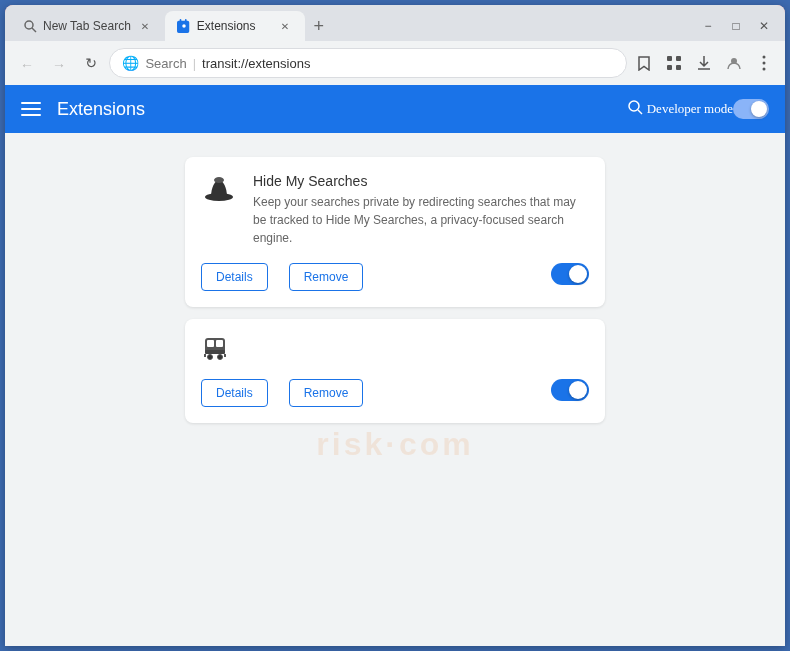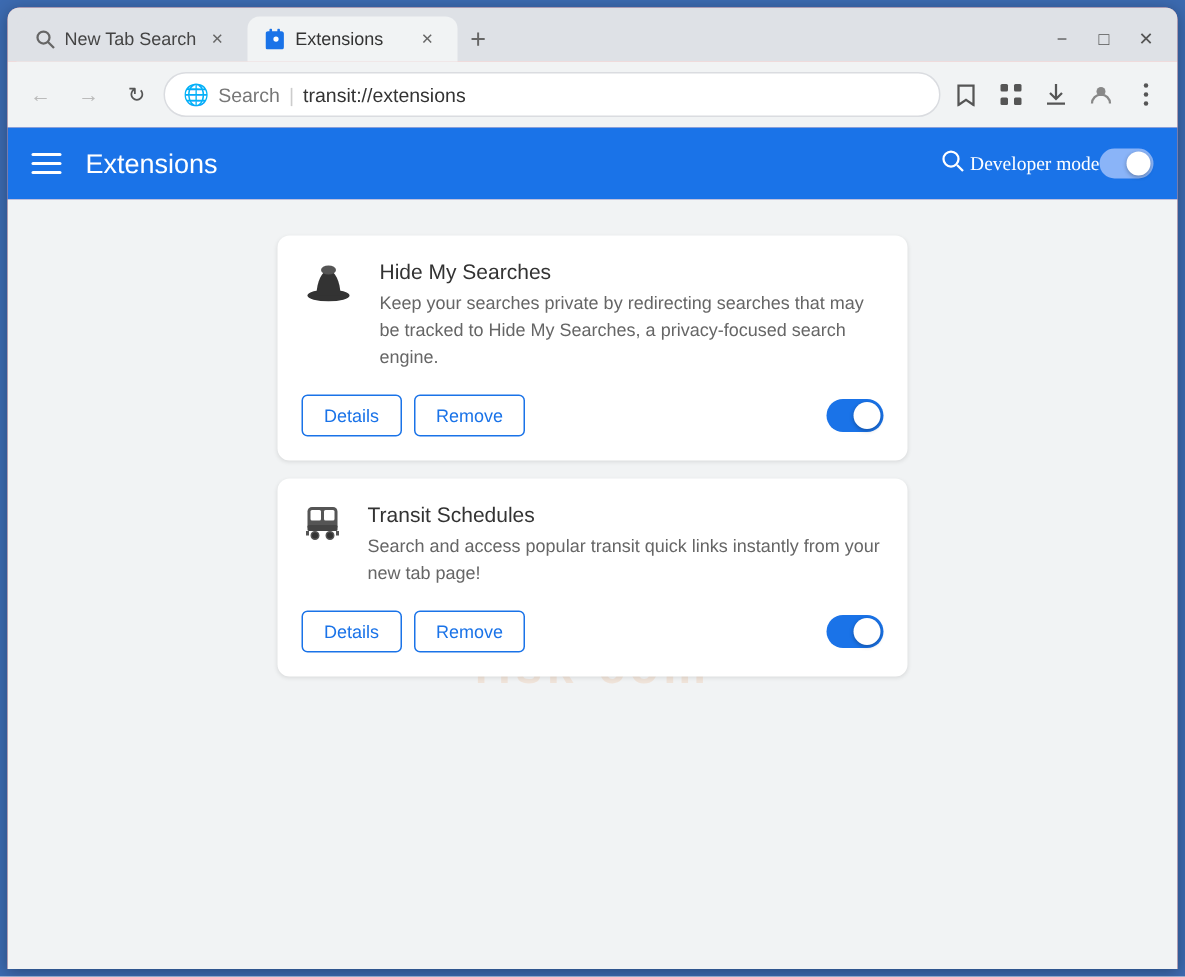--- a/index.html
+++ b/index.html
@@ -308,22 +308,22 @@
       margin-bottom: 4px;
     }
     .ext-desc {
       font-size: 12px;
       color: #666;
       line-height: 1.5;
     }
 
     .card-bottom {
       display: flex;
-      align-items: center;
-      gap: 8px;
+      align-items: flex-start;
+      gap: 21px;
     }
     .ext-btn {
       padding: 6px 14px;
       border: 1px solid #1a73e8;
       border-radius: 4px;
       background: white;
       color: #1a73e8;
       font-size: 12px;
       cursor: pointer;
       font-family: inherit;
@@ -511,24 +511,20 @@
               <rect x="4" y="3" width="20" height="16" rx="3" fill="#555"></rect>
               <rect x="6" y="5" width="7" height="7" rx="1" fill="white"></rect>
               <rect x="15" y="5" width="7" height="7" rx="1" fill="white"></rect>
               <rect x="4" y="15" width="20" height="4" rx="1" fill="#444"></rect>
               <circle cx="9" cy="22" r="2.5" fill="#333" stroke="#555" stroke-width="1"></circle>
               <circle cx="19" cy="22" r="2.5" fill="#333" stroke="#555" stroke-width="1"></circle>
               <line x1="4" y1="19" x2="4" y2="22" stroke="#555" stroke-width="2"></line>
               <line x1="24" y1="19" x2="24" y2="22" stroke="#555" stroke-width="2"></line>
             </svg>
           </div>
-          <div class="ext-info">
-            <div class="ext-name">Transit Schedules</div>
-            <div class="ext-desc">Search and access popular transit quick links instantly from your new tab page!</div>
-          </div>
         </div>
         <div class="card-bottom">
           <button class="ext-btn">Details</button>
           <button class="ext-btn">Remove</button>
           <div class="toggle-blue">
             <div class="toggle-blue-knob"></div>
           </div>
         </div>
       </div>
 

